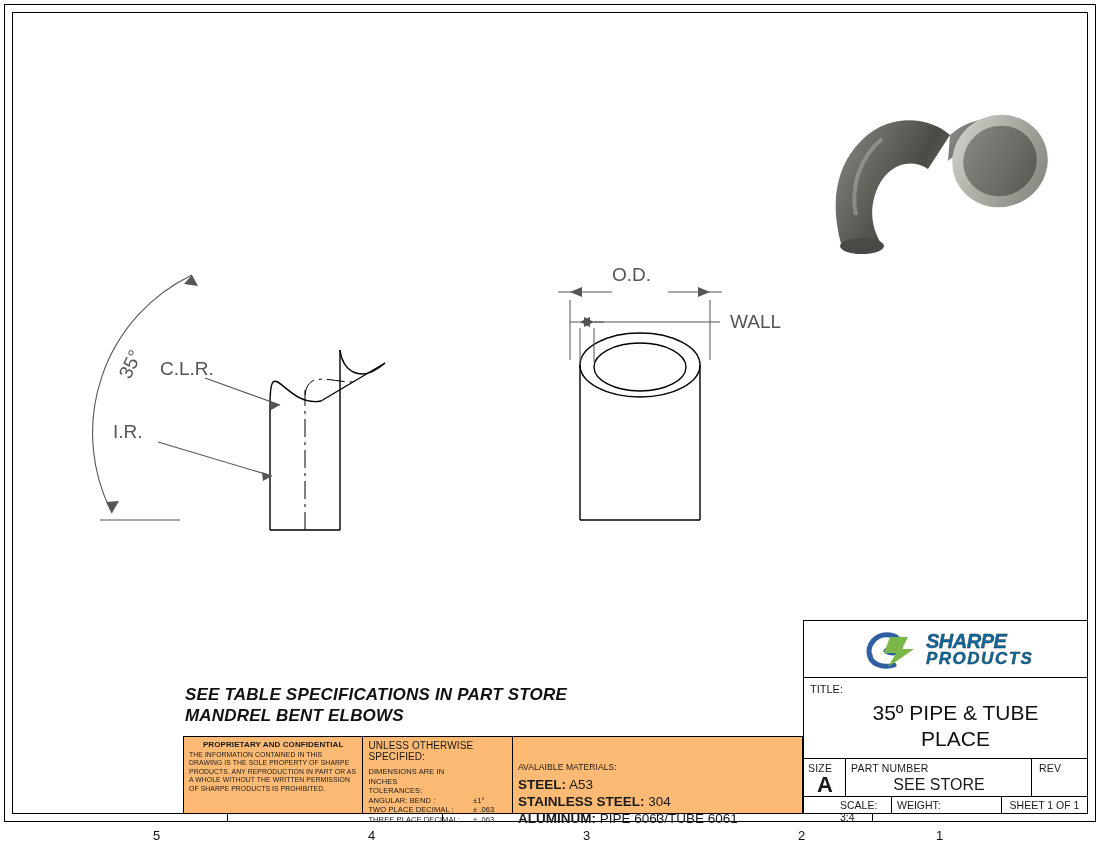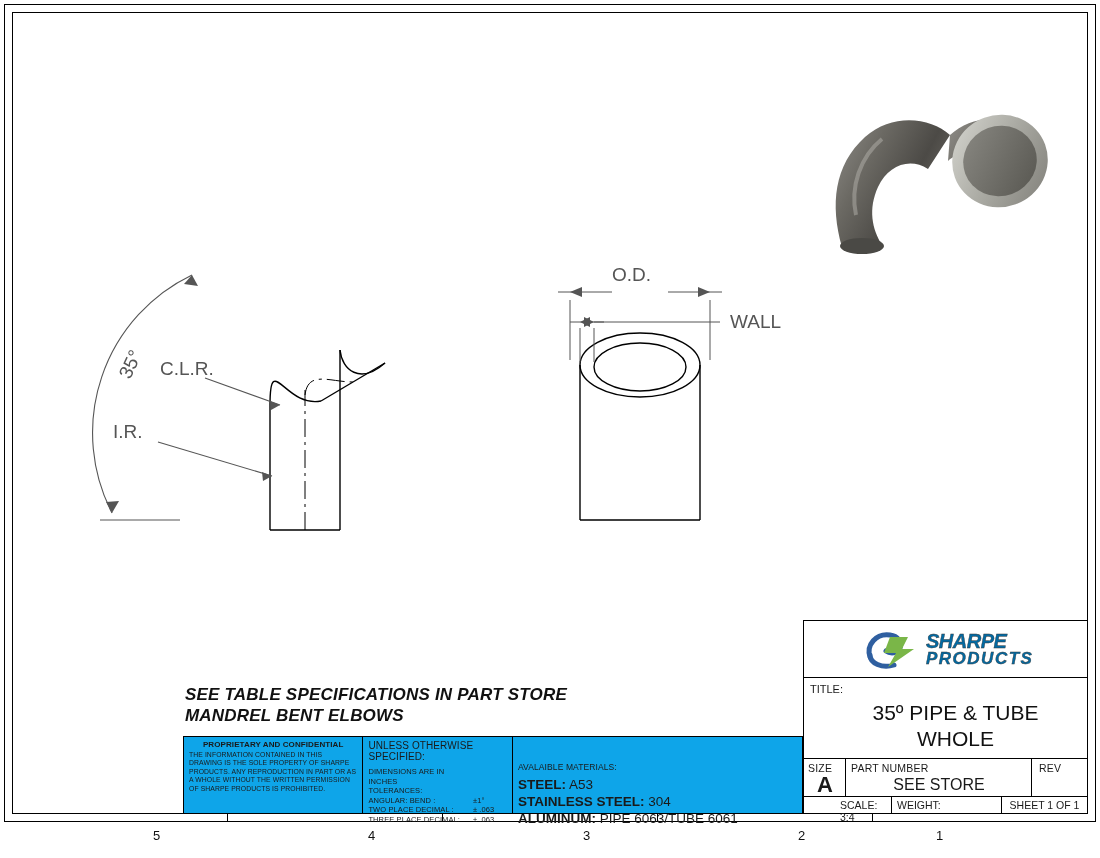--- a/index.html
+++ b/index.html
@@ -102,21 +102,21 @@
   
   #spec-block {
     position: absolute;
     left: 183px;
     top: 736px;
     width: 620px;
     height: 78px;
     border: 1px solid #000;
     box-sizing: border-box;
     display: flex;
-    background: #0ea5e9;
+    background: #fdba74;
   }
   .spec-col {
     box-sizing: border-box;
     height: 100%;
     border-right: 1px solid #000;
     padding: 3px 5px;
   }
   .spec-col:last-child { border-right: none; margin-top: 22px; }
   .col-prop { width: 180px; }
   .col-unless { width: 150px; }
@@ -483,21 +483,21 @@
           <span>SHARPE</span>
           <span class="l2">PRODUCTS</span>
         </div>
       </div>
     </div>
 
     <div class="tb-title-row">
       <div class="tb-title-label">TITLE:</div>
       <div class="tb-title-text">
         <div>35º PIPE &amp; TUBE</div>
-        <div>WHOLE</div>
+        <div>PLACE</div>
       </div>
     </div>
 
     <div class="tb-pn-row">
       <div class="tb-cell cell-size">
         <div class="mini-label">SIZE</div>
         <div class="size-letter">A</div>
       </div>
       <div class="tb-cell cell-pn">
         <div class="mini-label">PART NUMBER</div>

